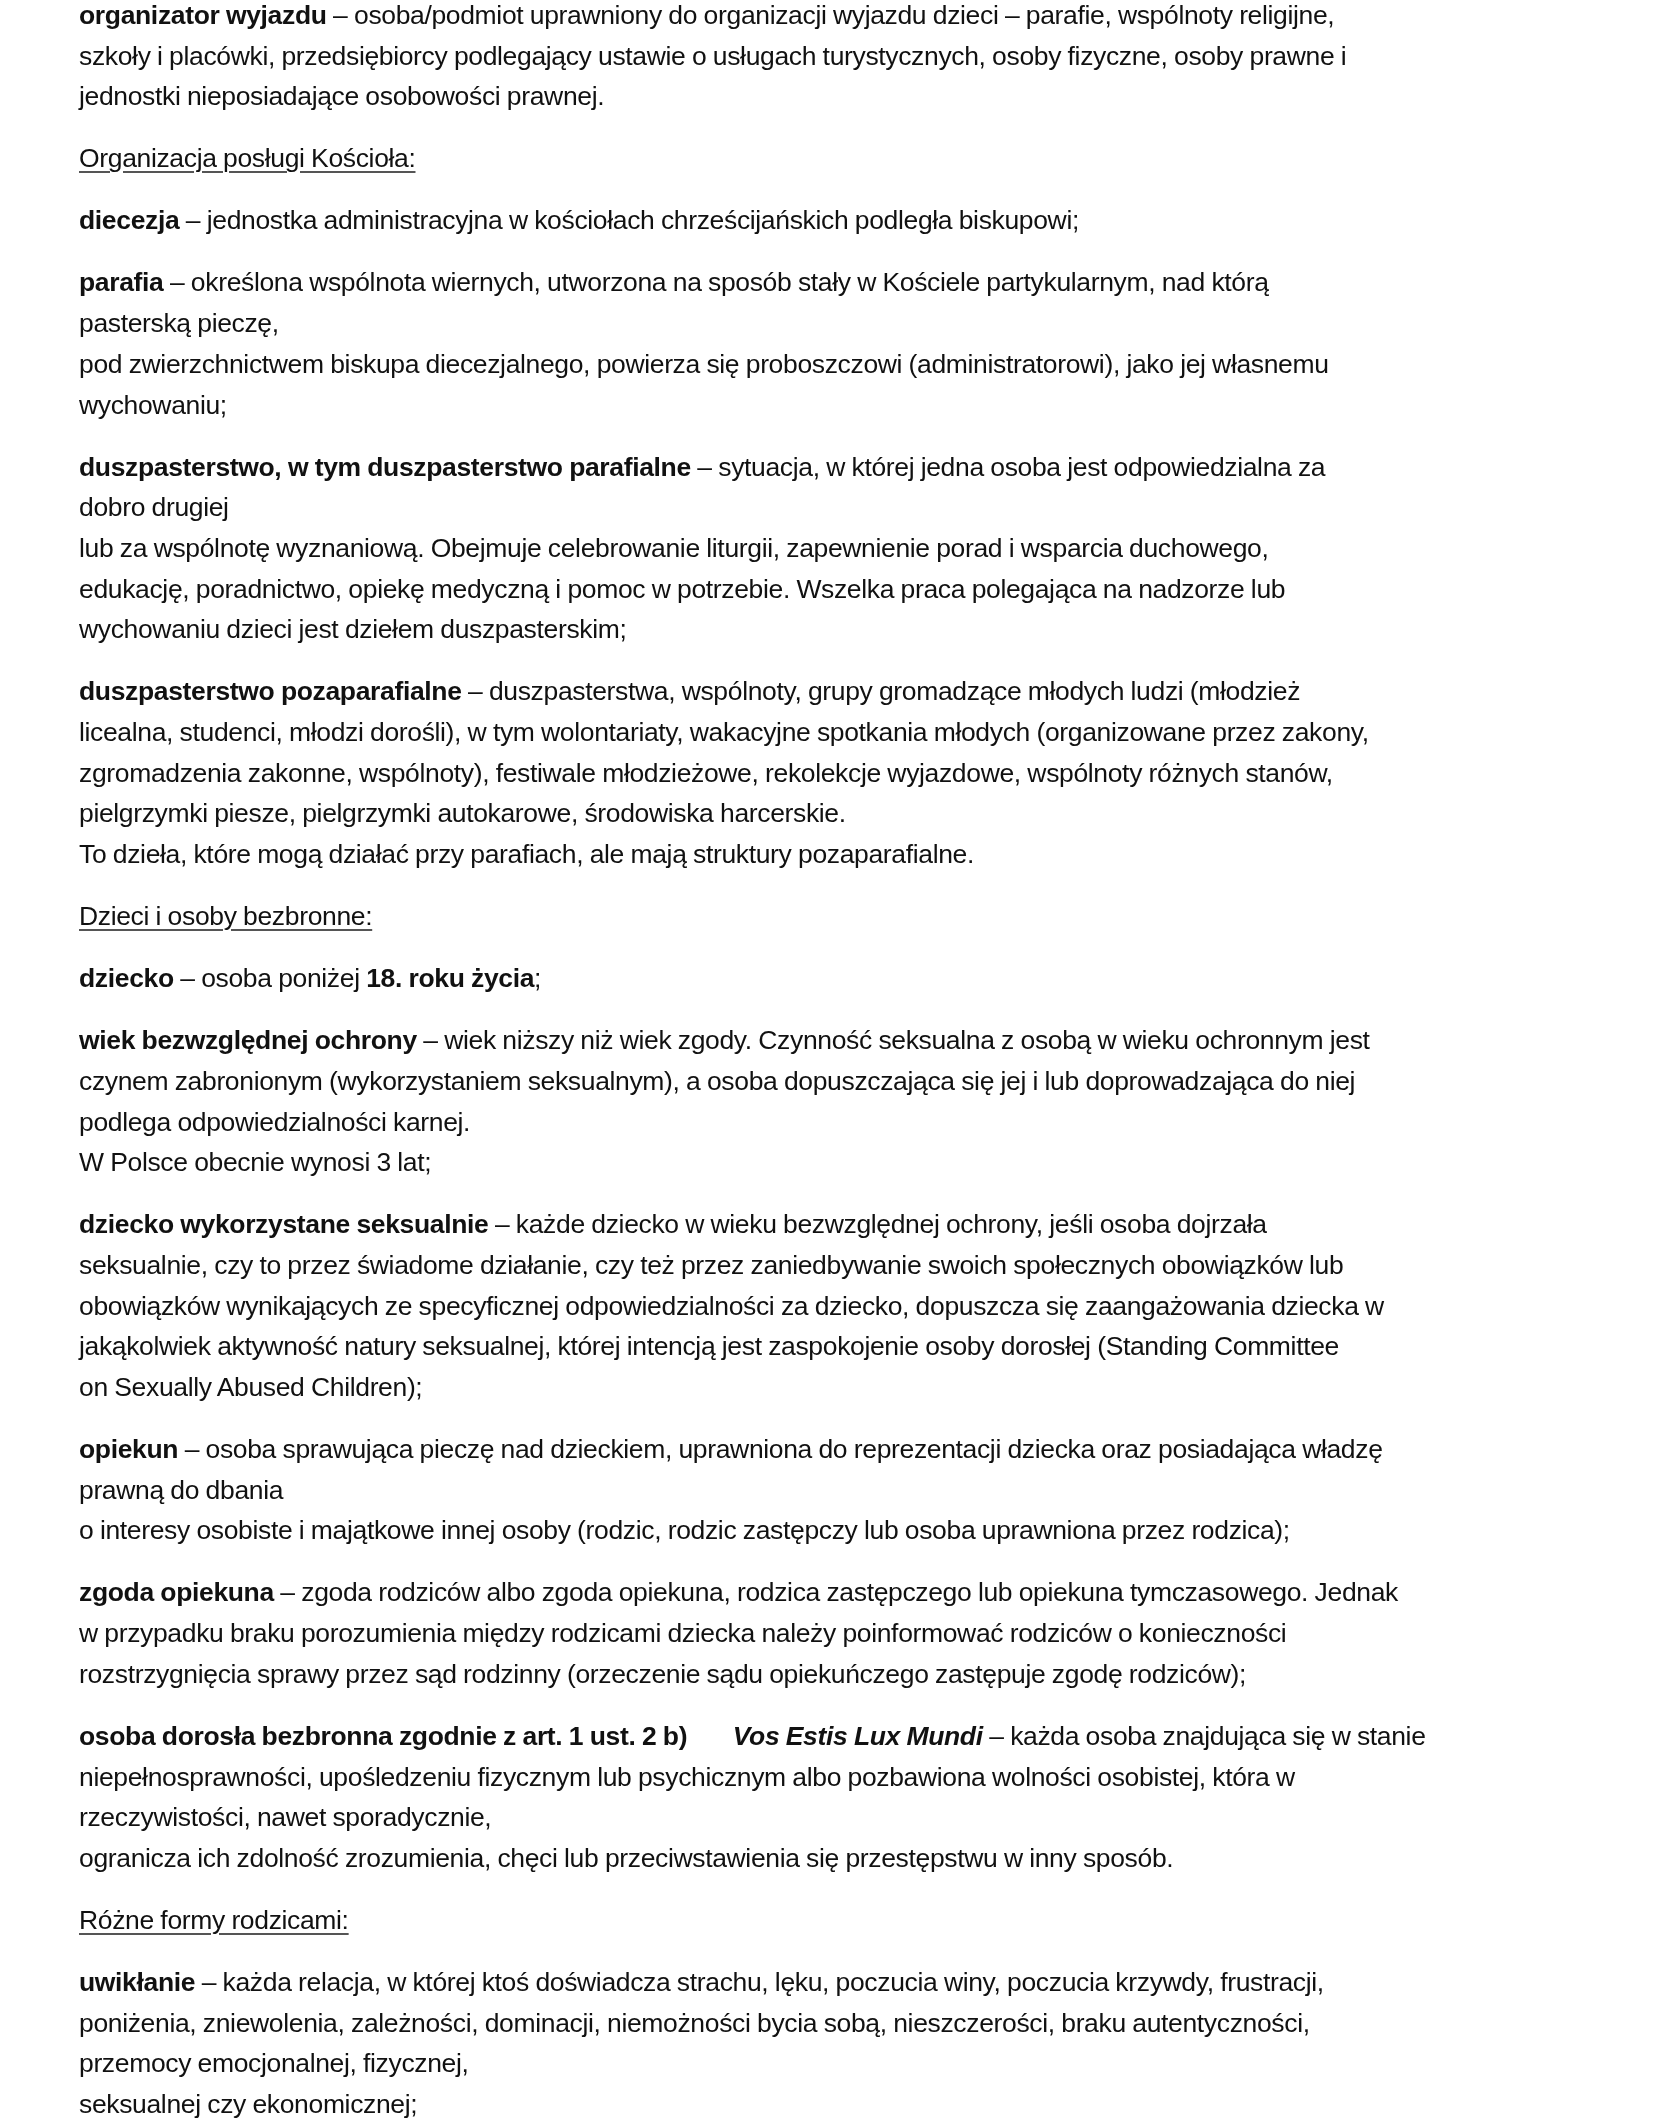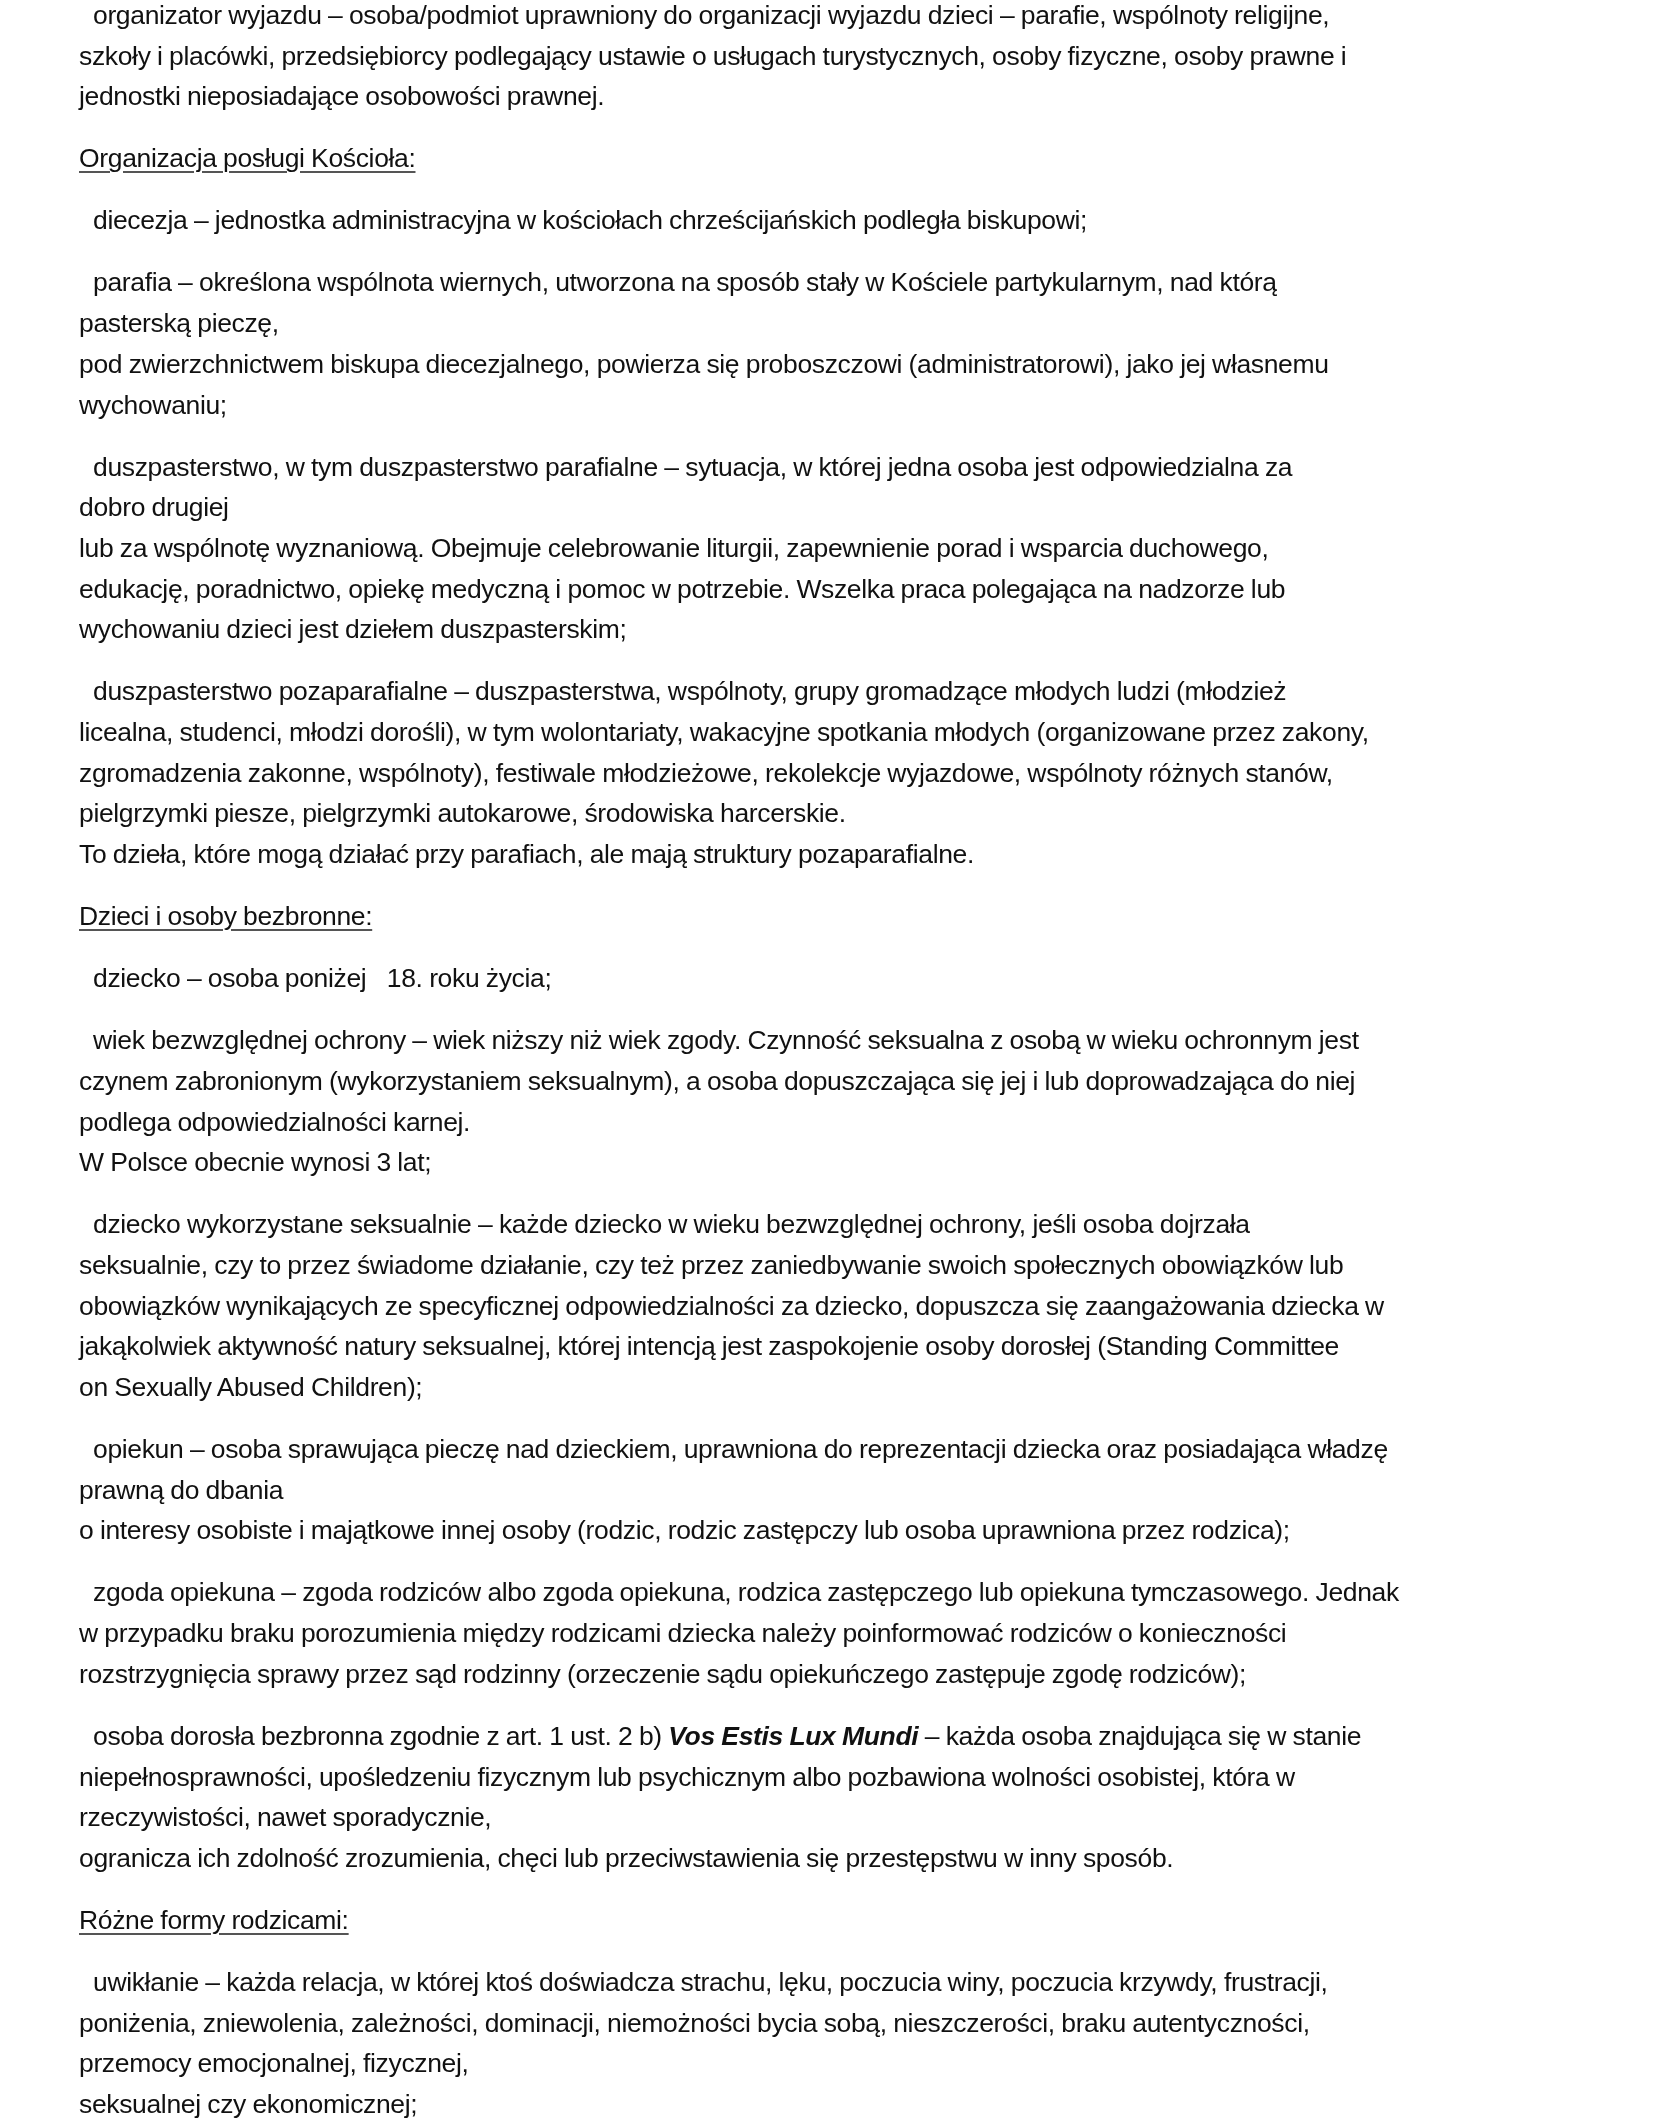--- a/index.html
+++ b/index.html
@@ -31,22 +31,22 @@
   .line {
     display: block;
     white-space: nowrap;
   }
   .heading {
     text-decoration: underline;
     text-decoration-color: #555555;
     text-decoration-thickness: 1.5px;
     text-underline-offset: 4px;
   }
-  b, .b { font-weight: normal; margin-left: 14px; }
-  .bi { font-weight: bold; font-style: italic; }
+  b, .b { font-weight: bold; }
+  .bi { font-weight: bold; font-style: italic; margin-left: 39px; }
   .i { }
 </style>
 </head>
 <body>
 
 <div class="page" id="page">
     <div class="para">
       <span class="line"><span class="b">organizator wyjazdu</span><span> – osoba/podmiot uprawniony do organizacji wyjazdu dzieci – parafie, wspólnoty religijne,</span></span>
       <span class="line"><span>szkoły i placówki, przedsiębiorcy podlegający ustawie o usługach turystycznych, osoby fizyczne, osoby prawne i</span></span>
       <span class="line"><span>jednostki nieposiadające osobowości prawnej.</span></span>

